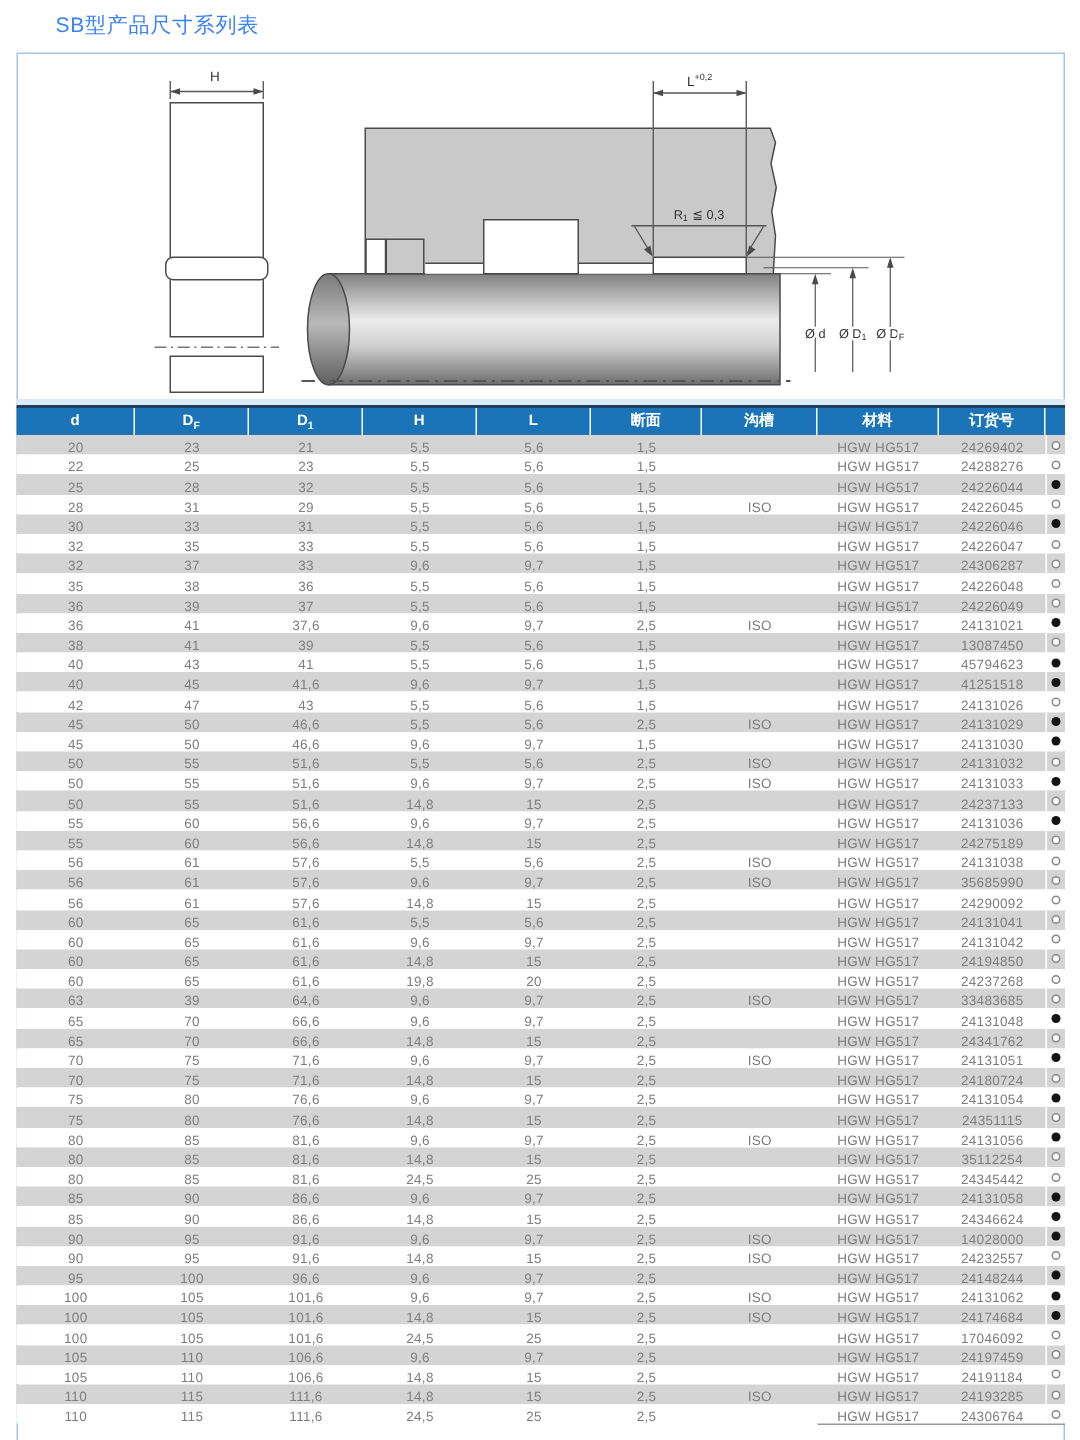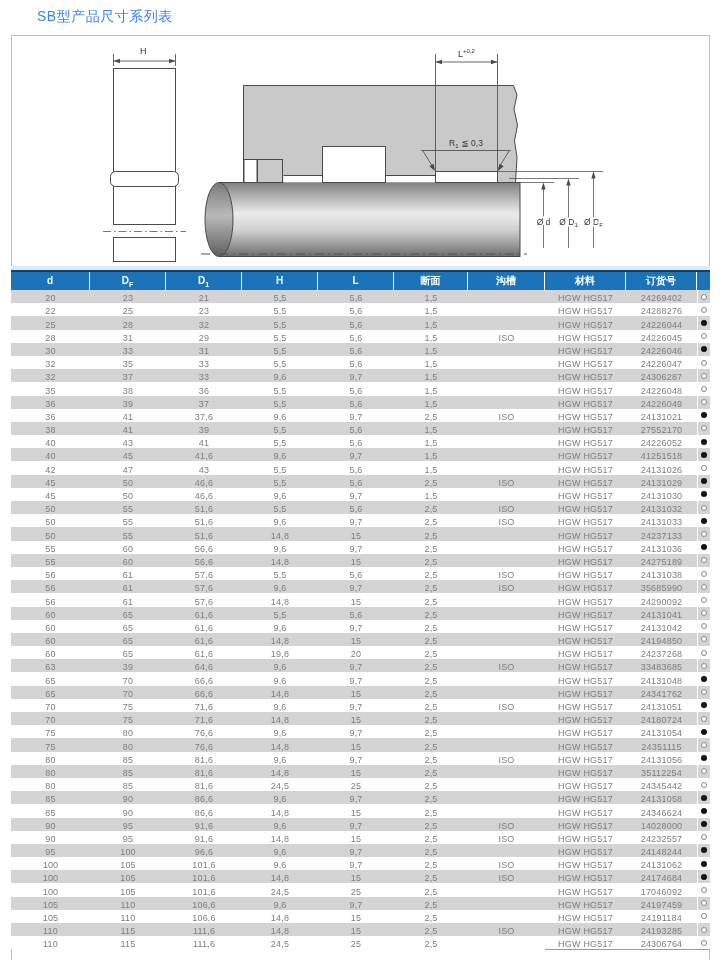--- a/index.html
+++ b/index.html
@@ -292,35 +292,35 @@
       </div>
       <div class="trow odd">
         <div class="tcell c0">38</div>
         <div class="tcell c1">41</div>
         <div class="tcell c2">39</div>
         <div class="tcell c3">5,5</div>
         <div class="tcell c4">5,6</div>
         <div class="tcell c5">1,5</div>
         <div class="tcell c6"></div>
         <div class="tcell c7">HGW HG517</div>
-        <div class="tcell c8">27552170</div>
+        <div class="tcell c8">13087450</div>
         <div class="tcell c9">
           <span class="dot open"></span>
         </div>
       </div>
       <div class="trow even">
         <div class="tcell c0">40</div>
         <div class="tcell c1">43</div>
         <div class="tcell c2">41</div>
         <div class="tcell c3">5,5</div>
         <div class="tcell c4">5,6</div>
         <div class="tcell c5">1,5</div>
         <div class="tcell c6"></div>
         <div class="tcell c7">HGW HG517</div>
-        <div class="tcell c8">24226052</div>
+        <div class="tcell c8">45794623</div>
         <div class="tcell c9">
           <span class="dot filled"></span>
         </div>
       </div>
       <div class="trow odd">
         <div class="tcell c0">40</div>
         <div class="tcell c1">45</div>
         <div class="tcell c2">41,6</div>
         <div class="tcell c3">9,6</div>
         <div class="tcell c4">9,7</div>

